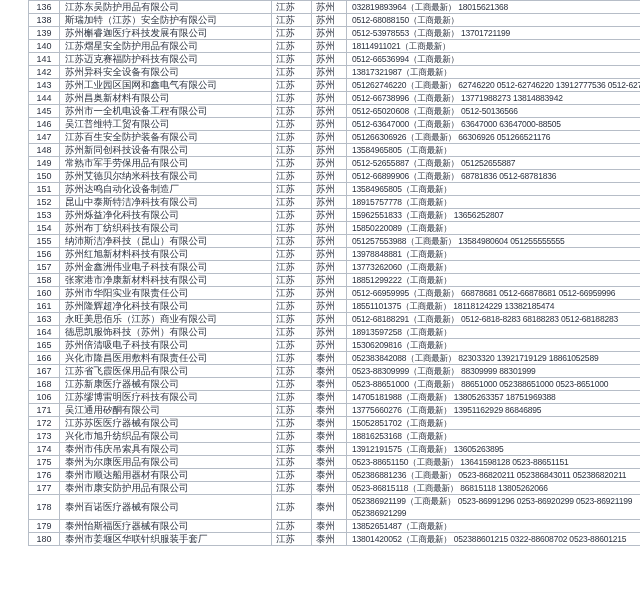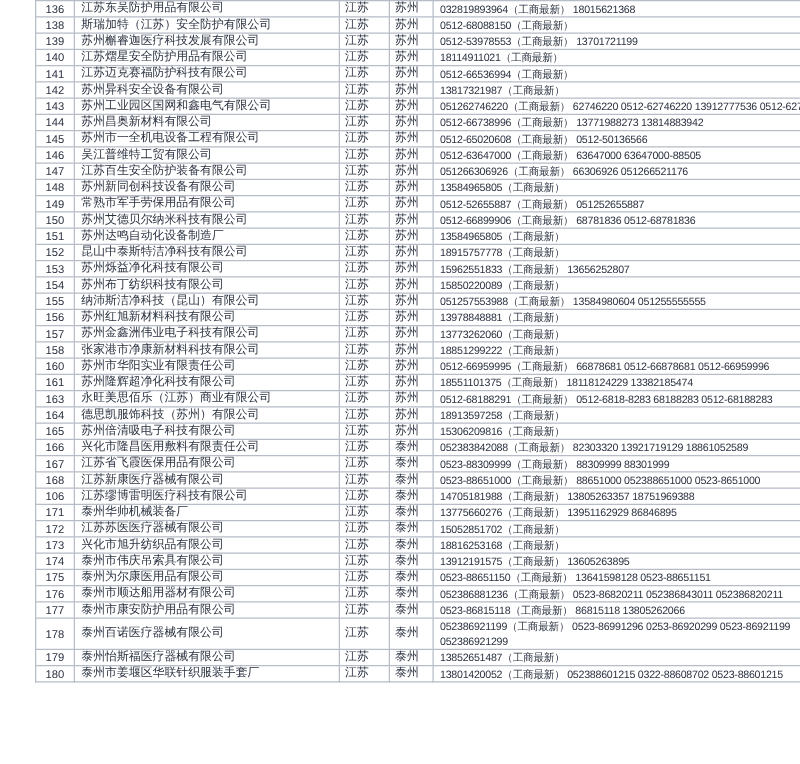--- a/index.html
+++ b/index.html
@@ -266,21 +266,21 @@
   </tr>
         <tr>
     <td class="cell-id">106</td>
     <td class="cell-name">江苏缪博雷明医疗科技有限公司</td>
     <td class="cell-prov">江苏</td>
     <td class="cell-city">泰州</td>
     <td class="cell-phone">14705181988（工商最新） 13805263357 18751969388</td>
   </tr>
         <tr>
     <td class="cell-id">171</td>
-    <td class="cell-name">泰州华帅机械装备厂</td>
+    <td class="cell-name">吴江通用矽酮有限公司</td>
     <td class="cell-prov">江苏</td>
     <td class="cell-city">泰州</td>
     <td class="cell-phone">13775660276（工商最新） 13951162929 86846895</td>
   </tr>
         <tr>
     <td class="cell-id">172</td>
     <td class="cell-name">江苏苏医医疗器械有限公司</td>
     <td class="cell-prov">江苏</td>
     <td class="cell-city">泰州</td>
     <td class="cell-phone">15052851702（工商最新）</td>

